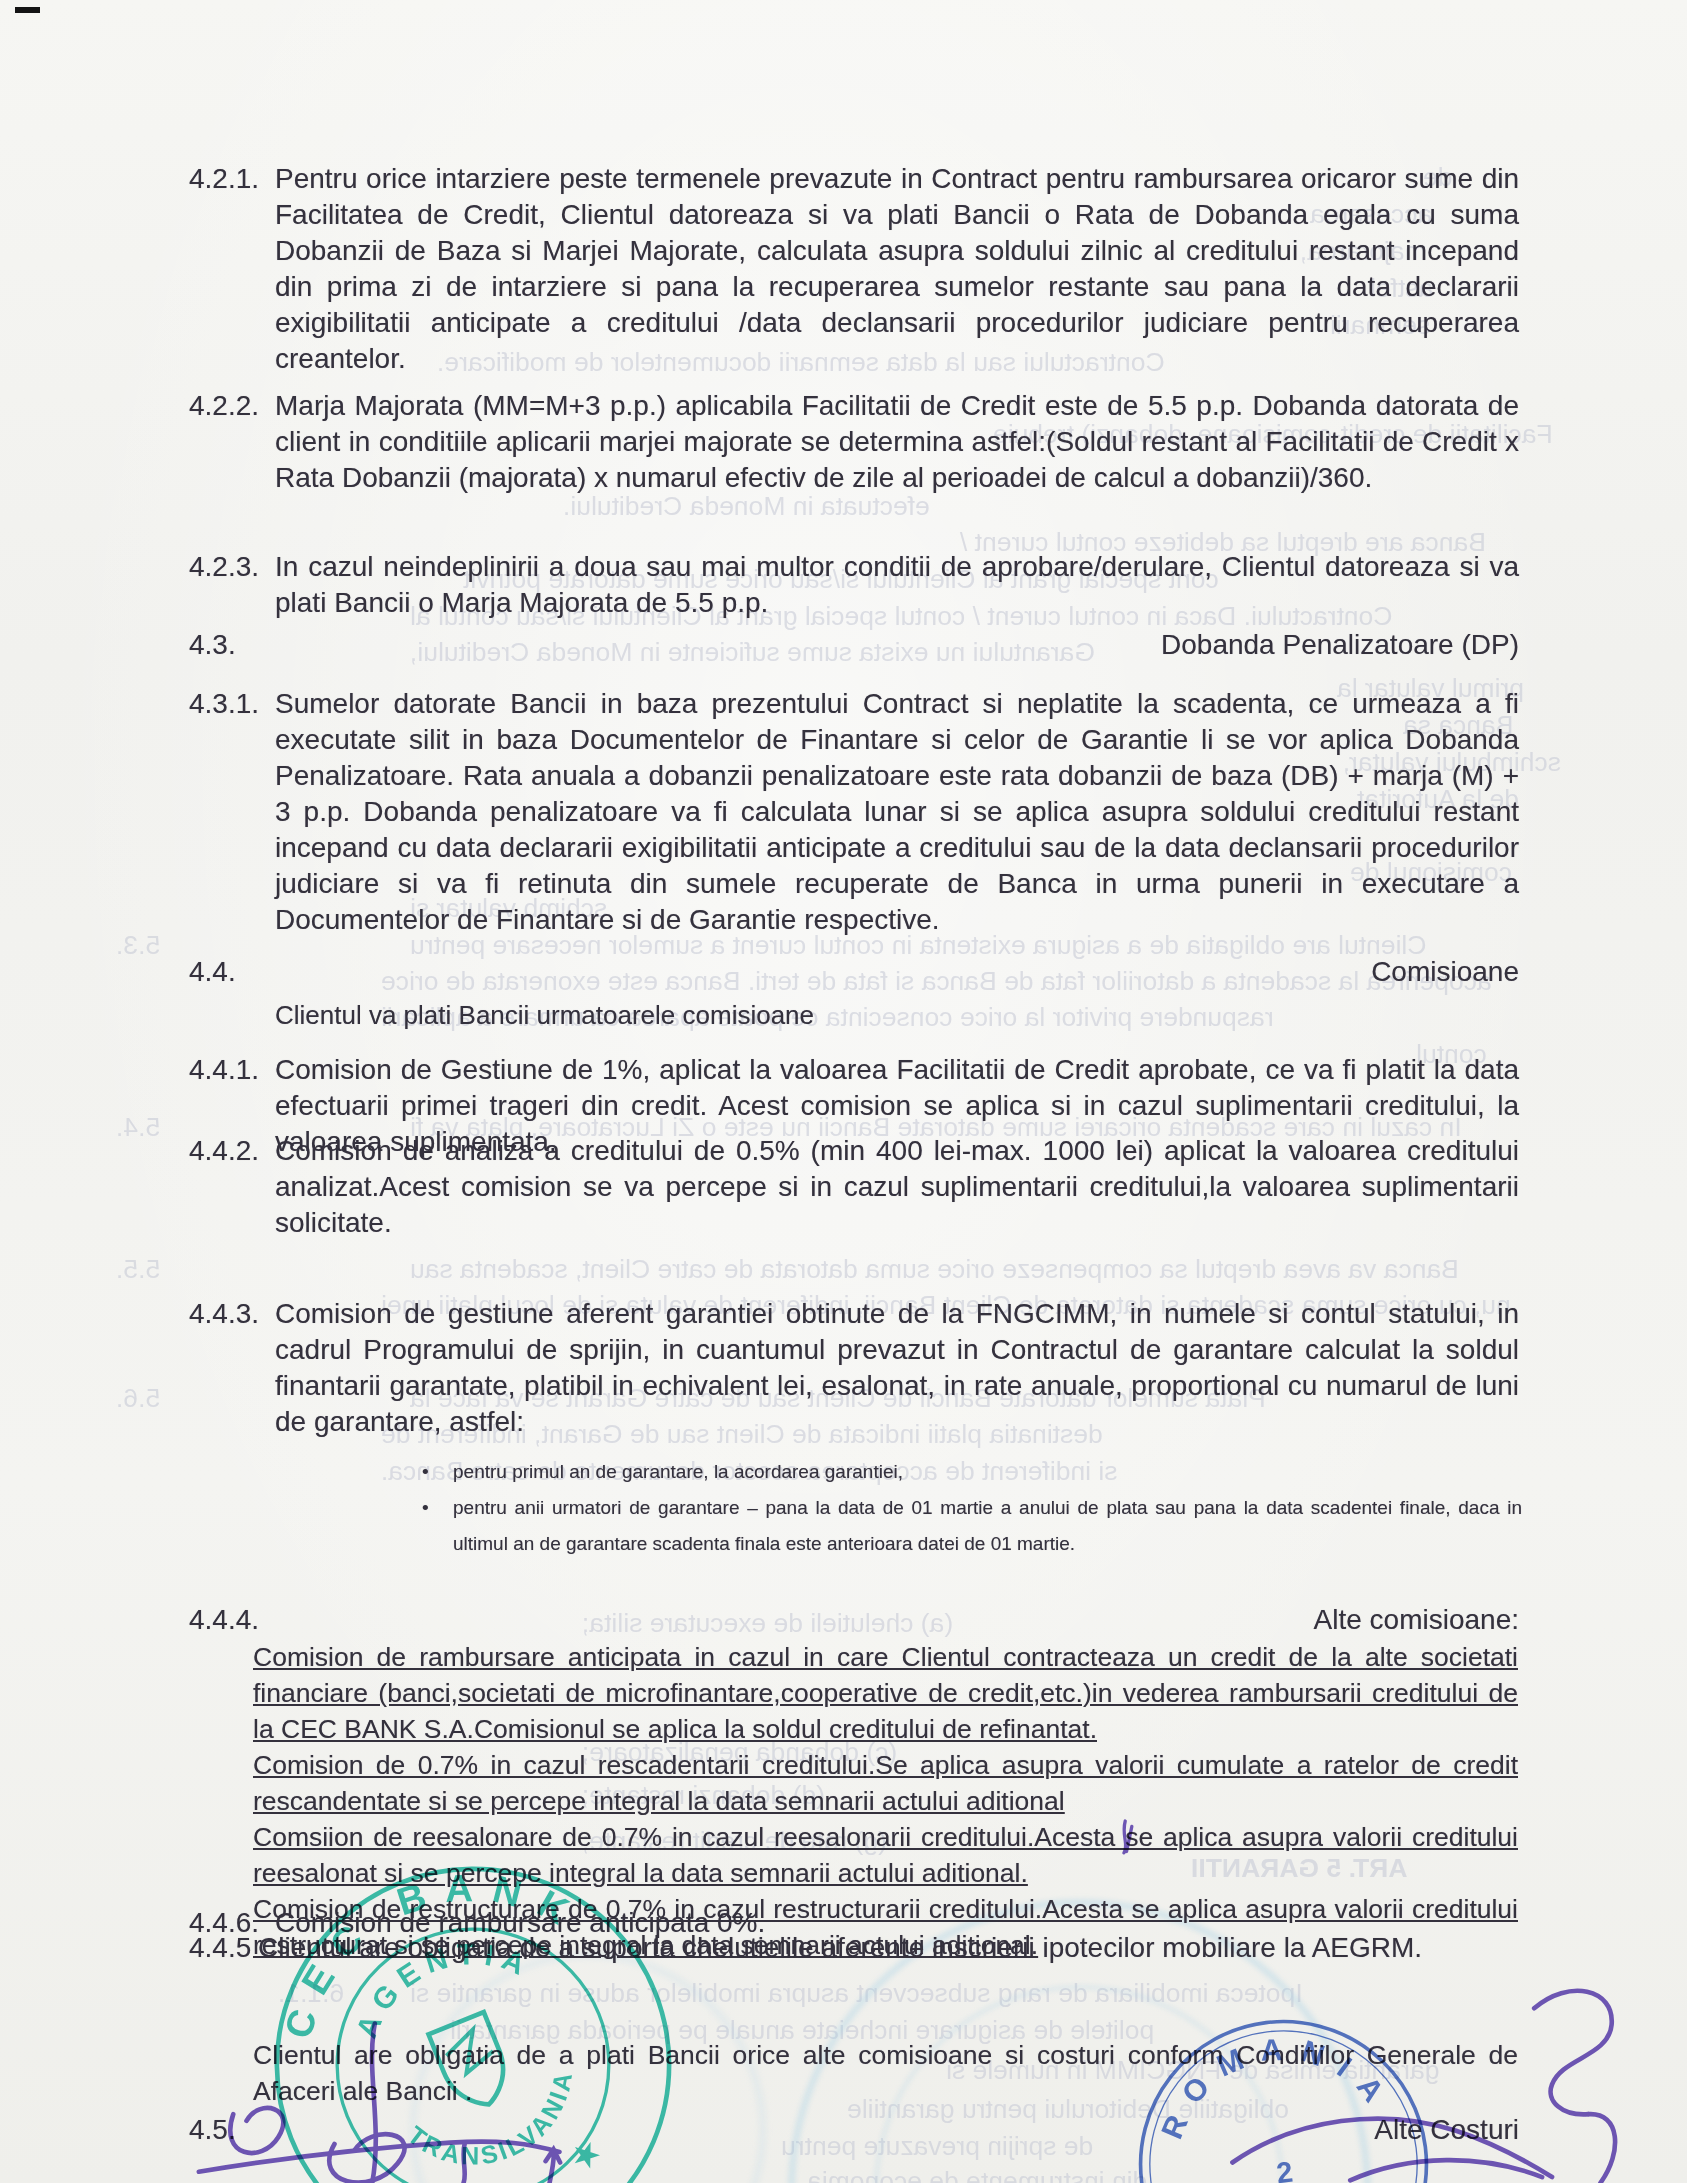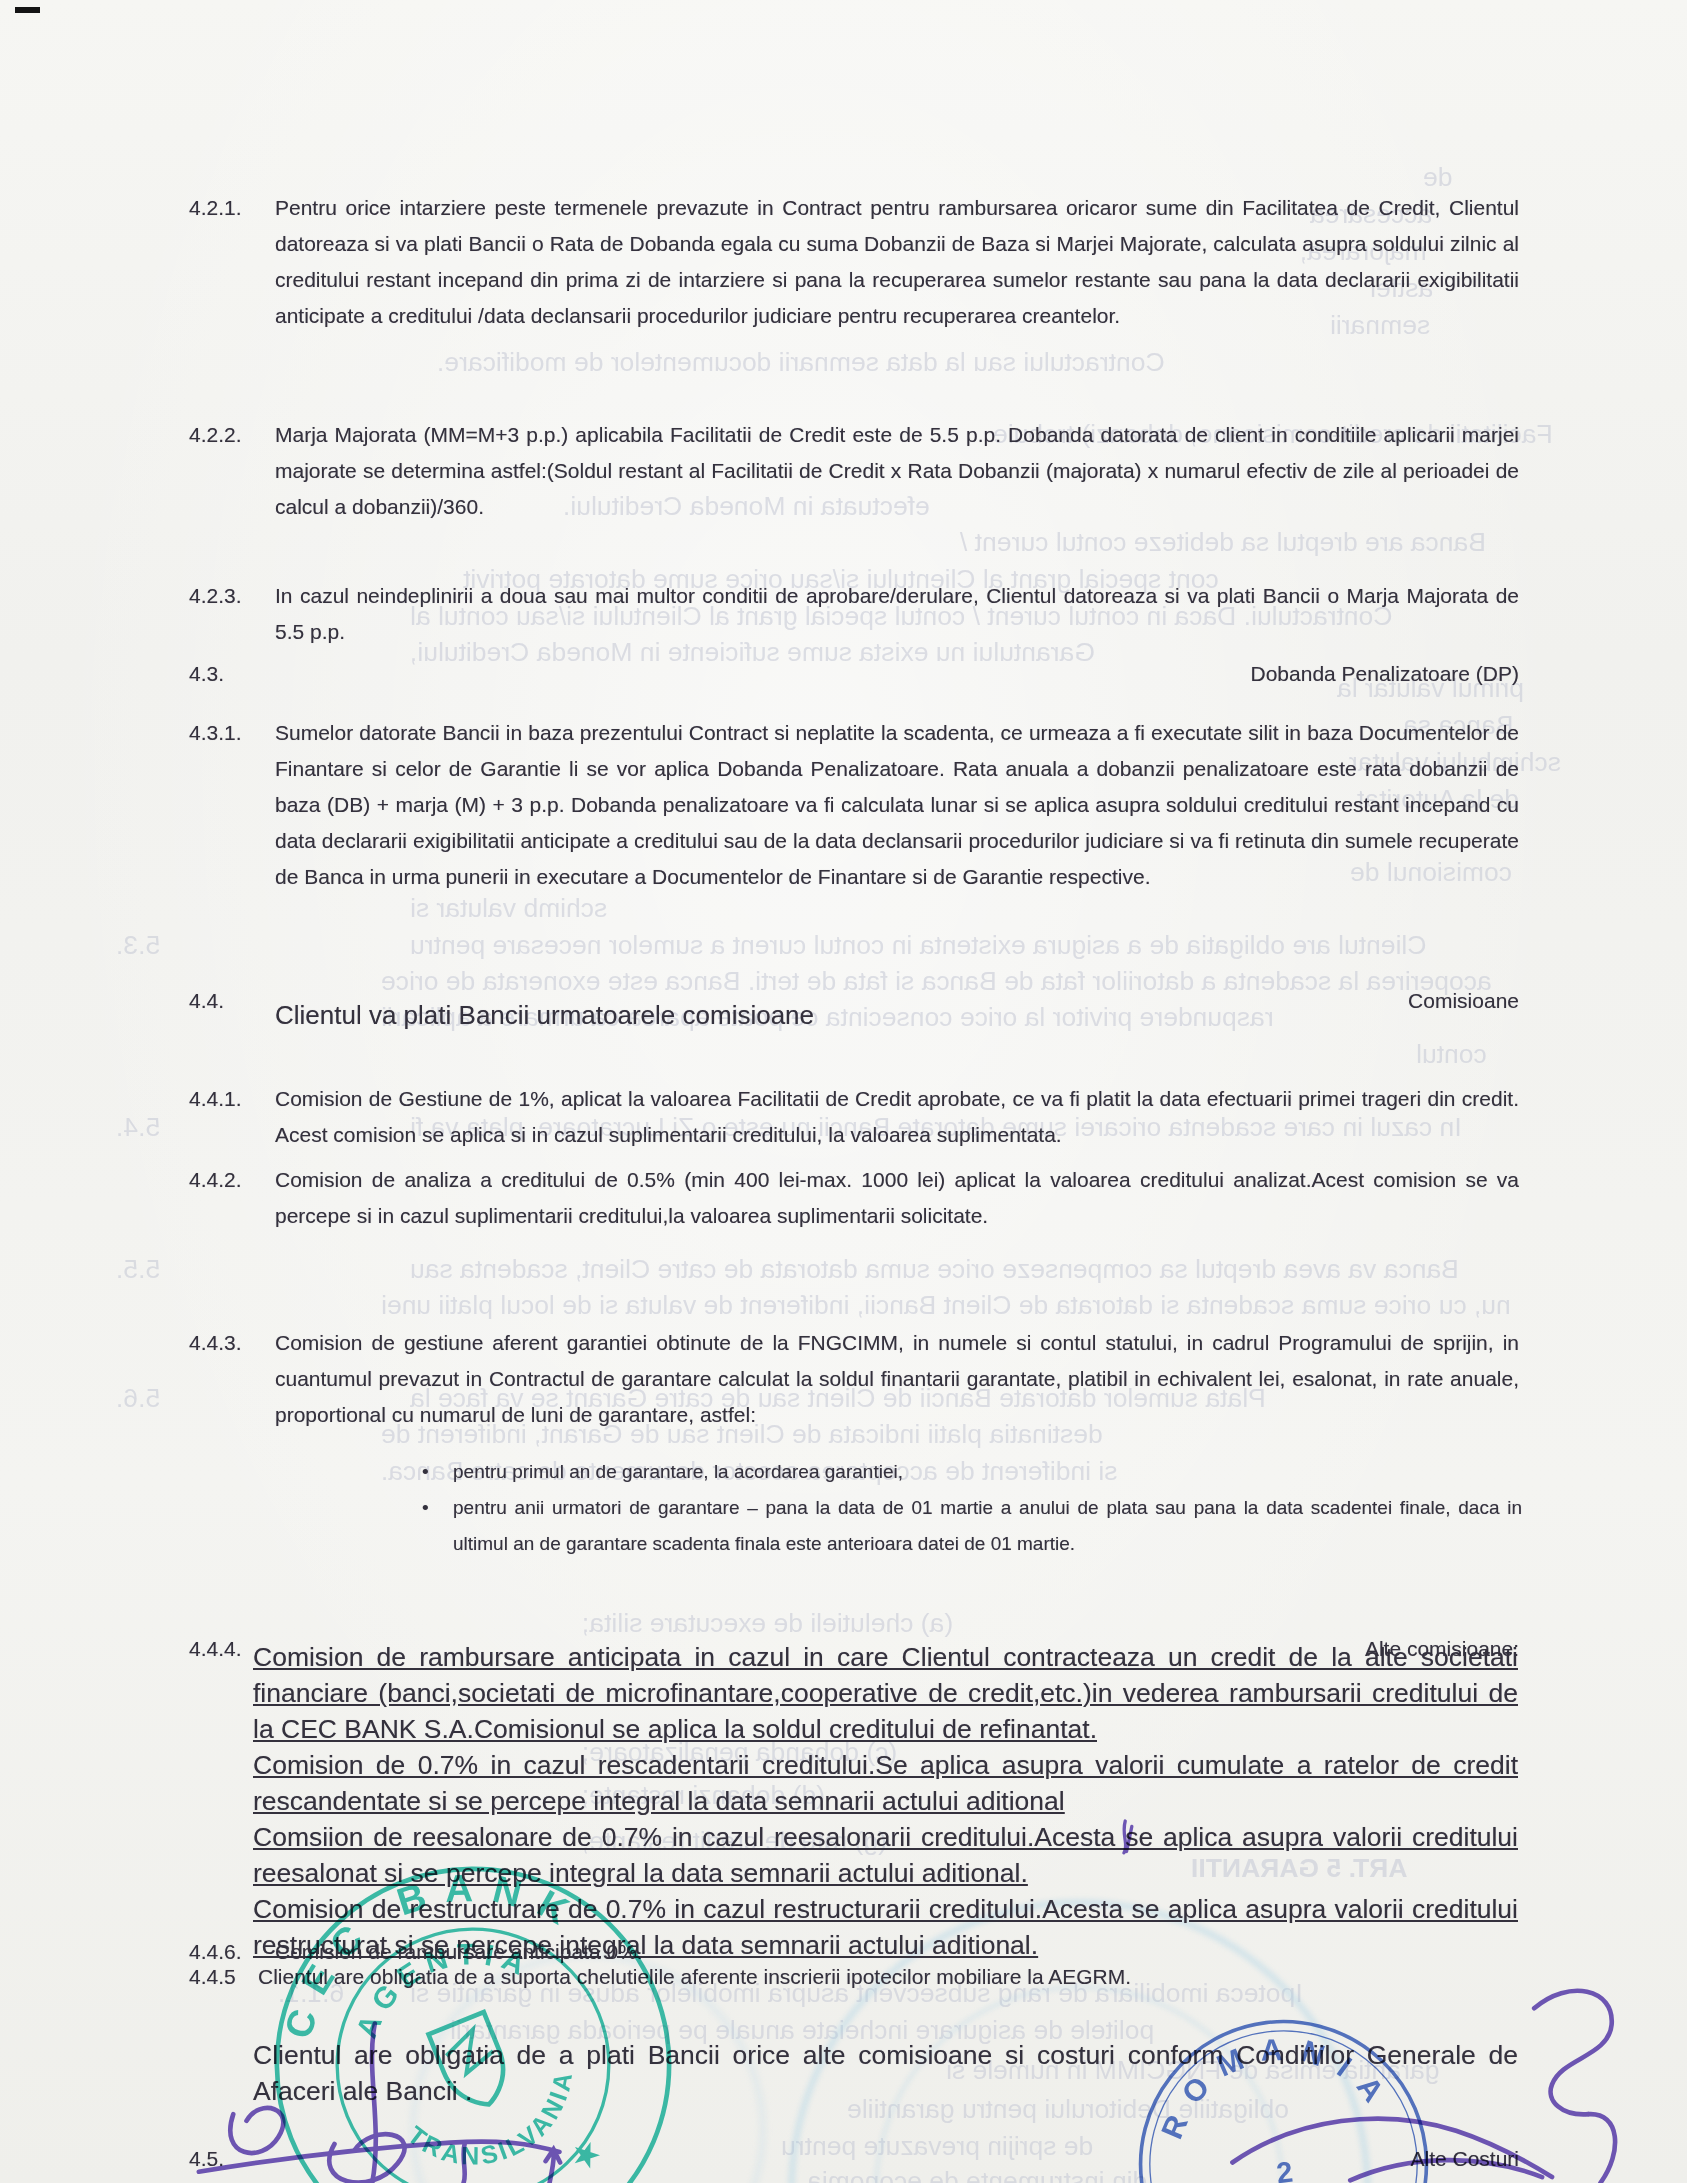--- a/index.html
+++ b/index.html
@@ -11,21 +11,21 @@
   body::before{
     content:"";position:absolute;inset:0;pointer-events:none;z-index:0;
     background:
       radial-gradient(ellipse at 48% 35%, rgba(255,255,255,.55), rgba(255,255,255,0) 62%),
       linear-gradient(180deg,#f6f6f3 0%,#f1f1ee 30%,#f4f4f1 68%,#efefeb 100%);
   }
   .corner-mark{position:absolute;left:15px;top:6.6px;width:24.5px;height:6px;background:#141414;z-index:5;}
 
   
   .ink{color:#34313d;text-shadow:0 0 0.7px rgba(52,49,70,.38);}
-  .sec{position:absolute;display:flex;font-size:21px;line-height:36px;z-index:2;margin-top:29px;}
+  .sec{position:absolute;display:flex;font-size:28px;line-height:36px;z-index:2;}
   .sec .num{flex:none;}
   .sec .txt{flex:1;text-align:justify;}
   .sec.hdr .txt{text-align:right;}
   .plain{position:absolute;font-size:26px;line-height:36px;z-index:2;white-space:nowrap;}
   .parablock{position:absolute;font-size:26.5px;line-height:36px;z-index:2;text-align:justify;}
   .parablock p{margin:0;text-decoration:underline;}
   .bullet{position:absolute;display:flex;font-size:19px;line-height:36px;z-index:2;}
   .bullet::before{content:"\2022";flex:none;width:31px;}
   .bullet .txt{flex:1;text-align:justify;}
 

